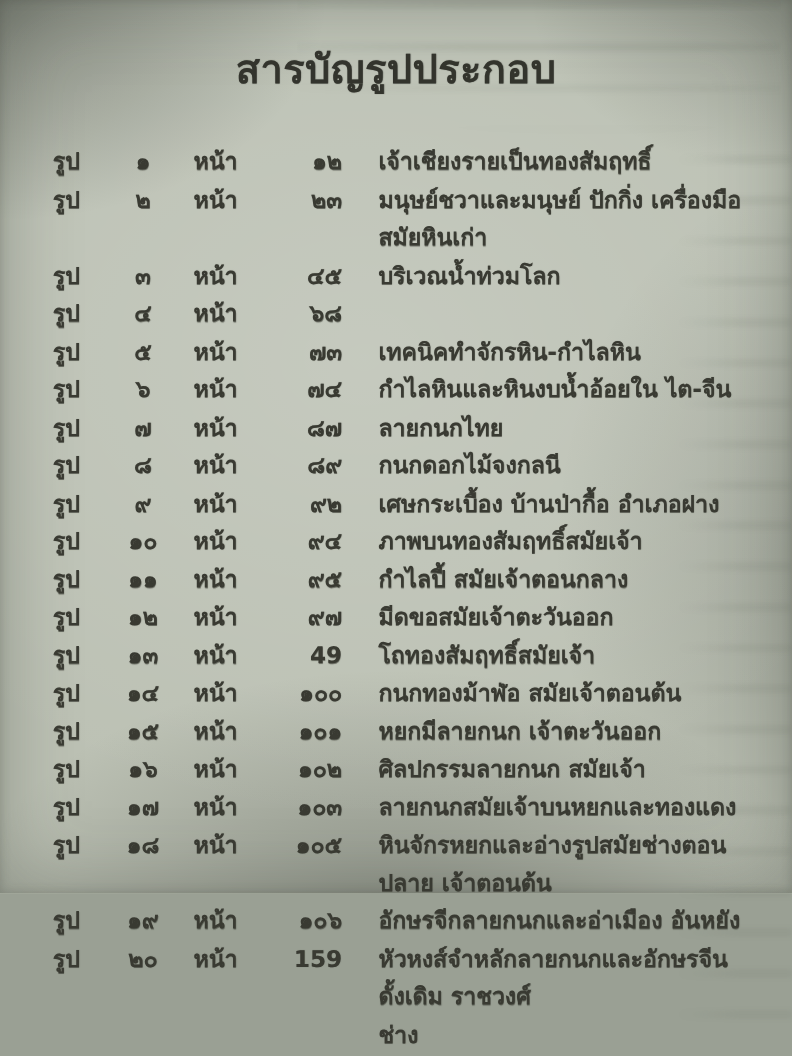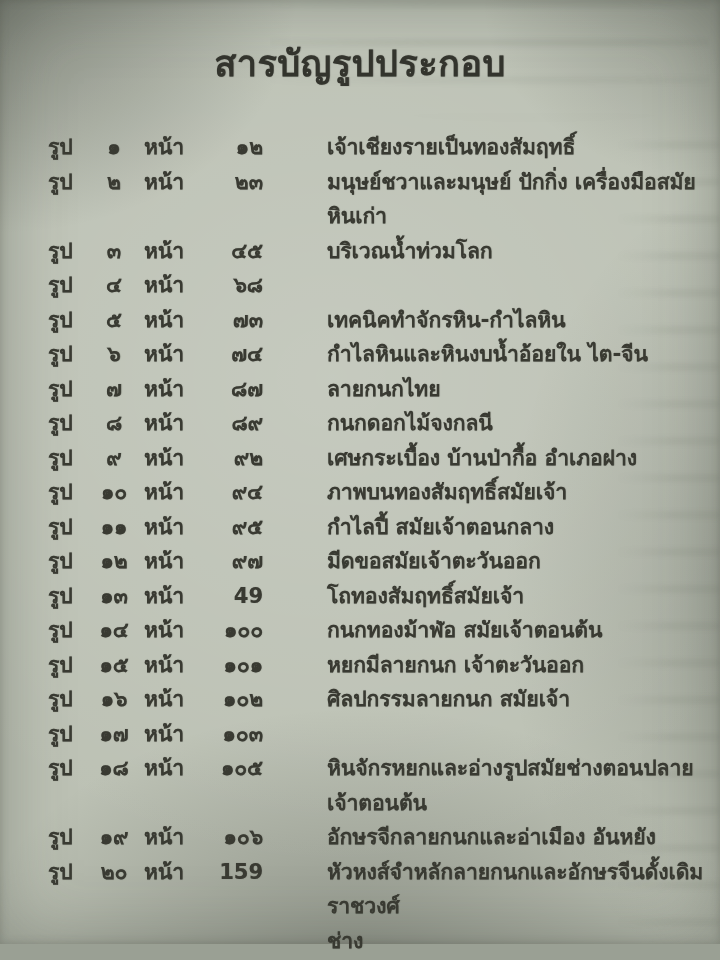--- a/index.html
+++ b/index.html
@@ -2,21 +2,21 @@
 <html><head>
 <meta charset="utf-8">
 <style>
   html,body{margin:0;padding:0;}
   body{
     width:720px;height:960px;overflow:hidden;
     font-family:"DejaVu Sans",sans-serif;
     background:#9aa094;
   }
   .page{
-    position:relative;width:720px;height:944px;
+    position:relative;width:720px;height:812px;
     background:
       radial-gradient(120% 85% at 46% 40%, rgba(255,255,255,0.14), rgba(255,255,255,0) 62%),
       radial-gradient(75% 45% at 0% 0%,   rgba(42,46,40,0.40), rgba(42,46,40,0) 55%),
       radial-gradient(60% 35% at 100% 0%, rgba(42,46,40,0.28), rgba(42,46,40,0) 55%),
       radial-gradient(90% 45% at 50% 102%,rgba(42,46,40,0.30), rgba(42,46,40,0) 60%),
       radial-gradient(55% 70% at 103% 62%,rgba(42,46,40,0.18), rgba(42,46,40,0) 60%),
       #bcc1b4;
     box-shadow: inset 0 0 70px rgba(55,60,52,0.35), inset 0 0 10px rgba(55,60,52,0.25);
   }
   
@@ -49,30 +49,30 @@
     letter-spacing:0.5px;
     text-shadow:0.4px 0.4px 0.9px rgba(45,46,40,0.65);
   }
   .toc{
     margin:42px 10px 0 48px;
     color:#393a32;
   }
   .row{
     display:grid;
     grid-template-columns:36px 54px 54px 68px auto;
-    column-gap:3px;
+    column-gap:19px;
     align-items:baseline;
     line-height:34.5px;
     font-size:21px;font-weight:600;
     text-shadow:0.3px 0.3px 0.7px rgba(50,51,44,0.6);
   }
   .row:nth-child(21){margin-top:14px;} 
   .c-fig-num{text-align:center;}
   .c-page-num{text-align:right;padding-right:6px;}
-  .c-caption{padding-left:8px;margin-left:47px;}
+  .c-caption{padding-left:8px;}
   .caption-cont{display:block;}
 </style>
 </head>
 <body>
 
 <div class="page">
   <div class="bleed bleed-top"></div>
   <div class="bleed bleed-right"></div>
 
   <h1 class="title">สารบัญรูปประกอบ</h1>
@@ -203,20 +203,21 @@
     <span class="c-page-label">หน้า</span>
     <span class="c-page-num">๑๐๒</span>
     <span class="c-caption">ศิลปกรรมลายกนก สมัยเจ้า</span>
   </div>
 
   <div class="row">
     <span class="c-fig-label">รูป</span>
     <span class="c-fig-num">๑๗</span>
     <span class="c-page-label">หน้า</span>
     <span class="c-page-num">๑๐๓</span>
+    <span class="c-caption">ลายกนกสมัยเจ้าบนหยกและทองแดง</span>
   </div>
 
   <div class="row">
     <span class="c-fig-label">รูป</span>
     <span class="c-fig-num">๑๘</span>
     <span class="c-page-label">หน้า</span>
     <span class="c-page-num">๑๐๕</span>
     <span class="c-caption">หินจักรหยกและอ่างรูปสมัยช่างตอนปลาย เจ้าตอนต้น</span>
   </div>
 

